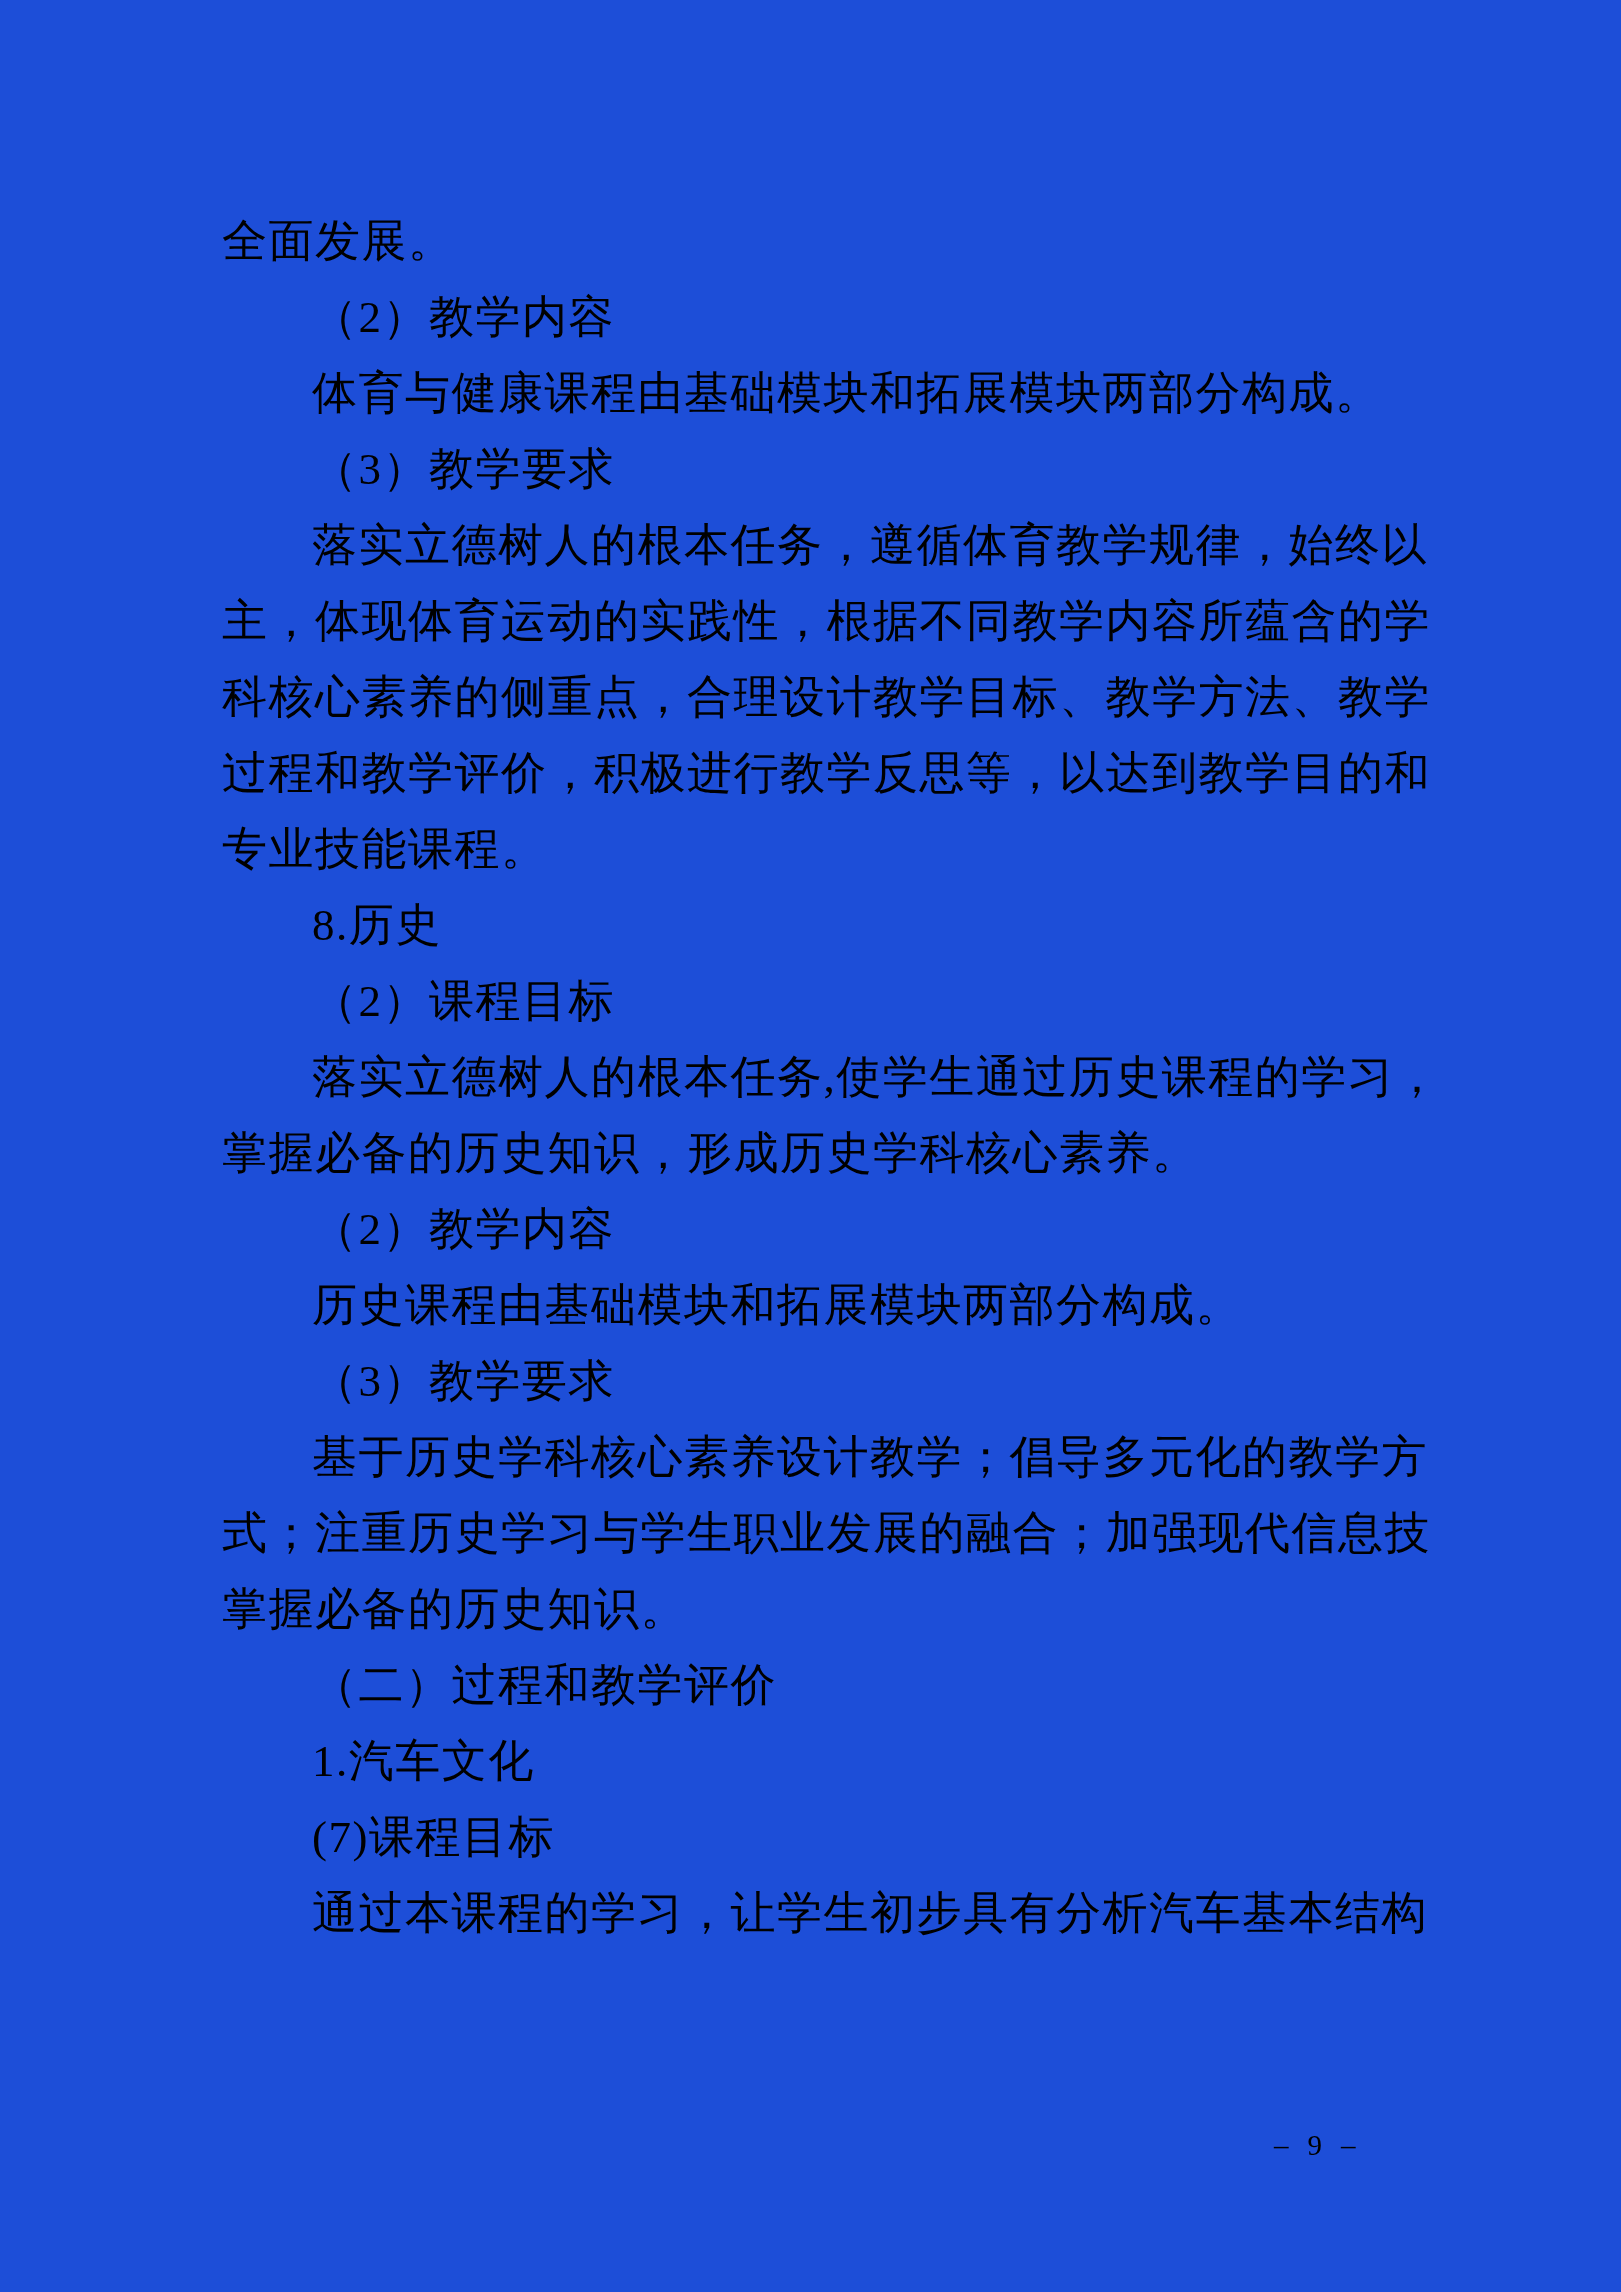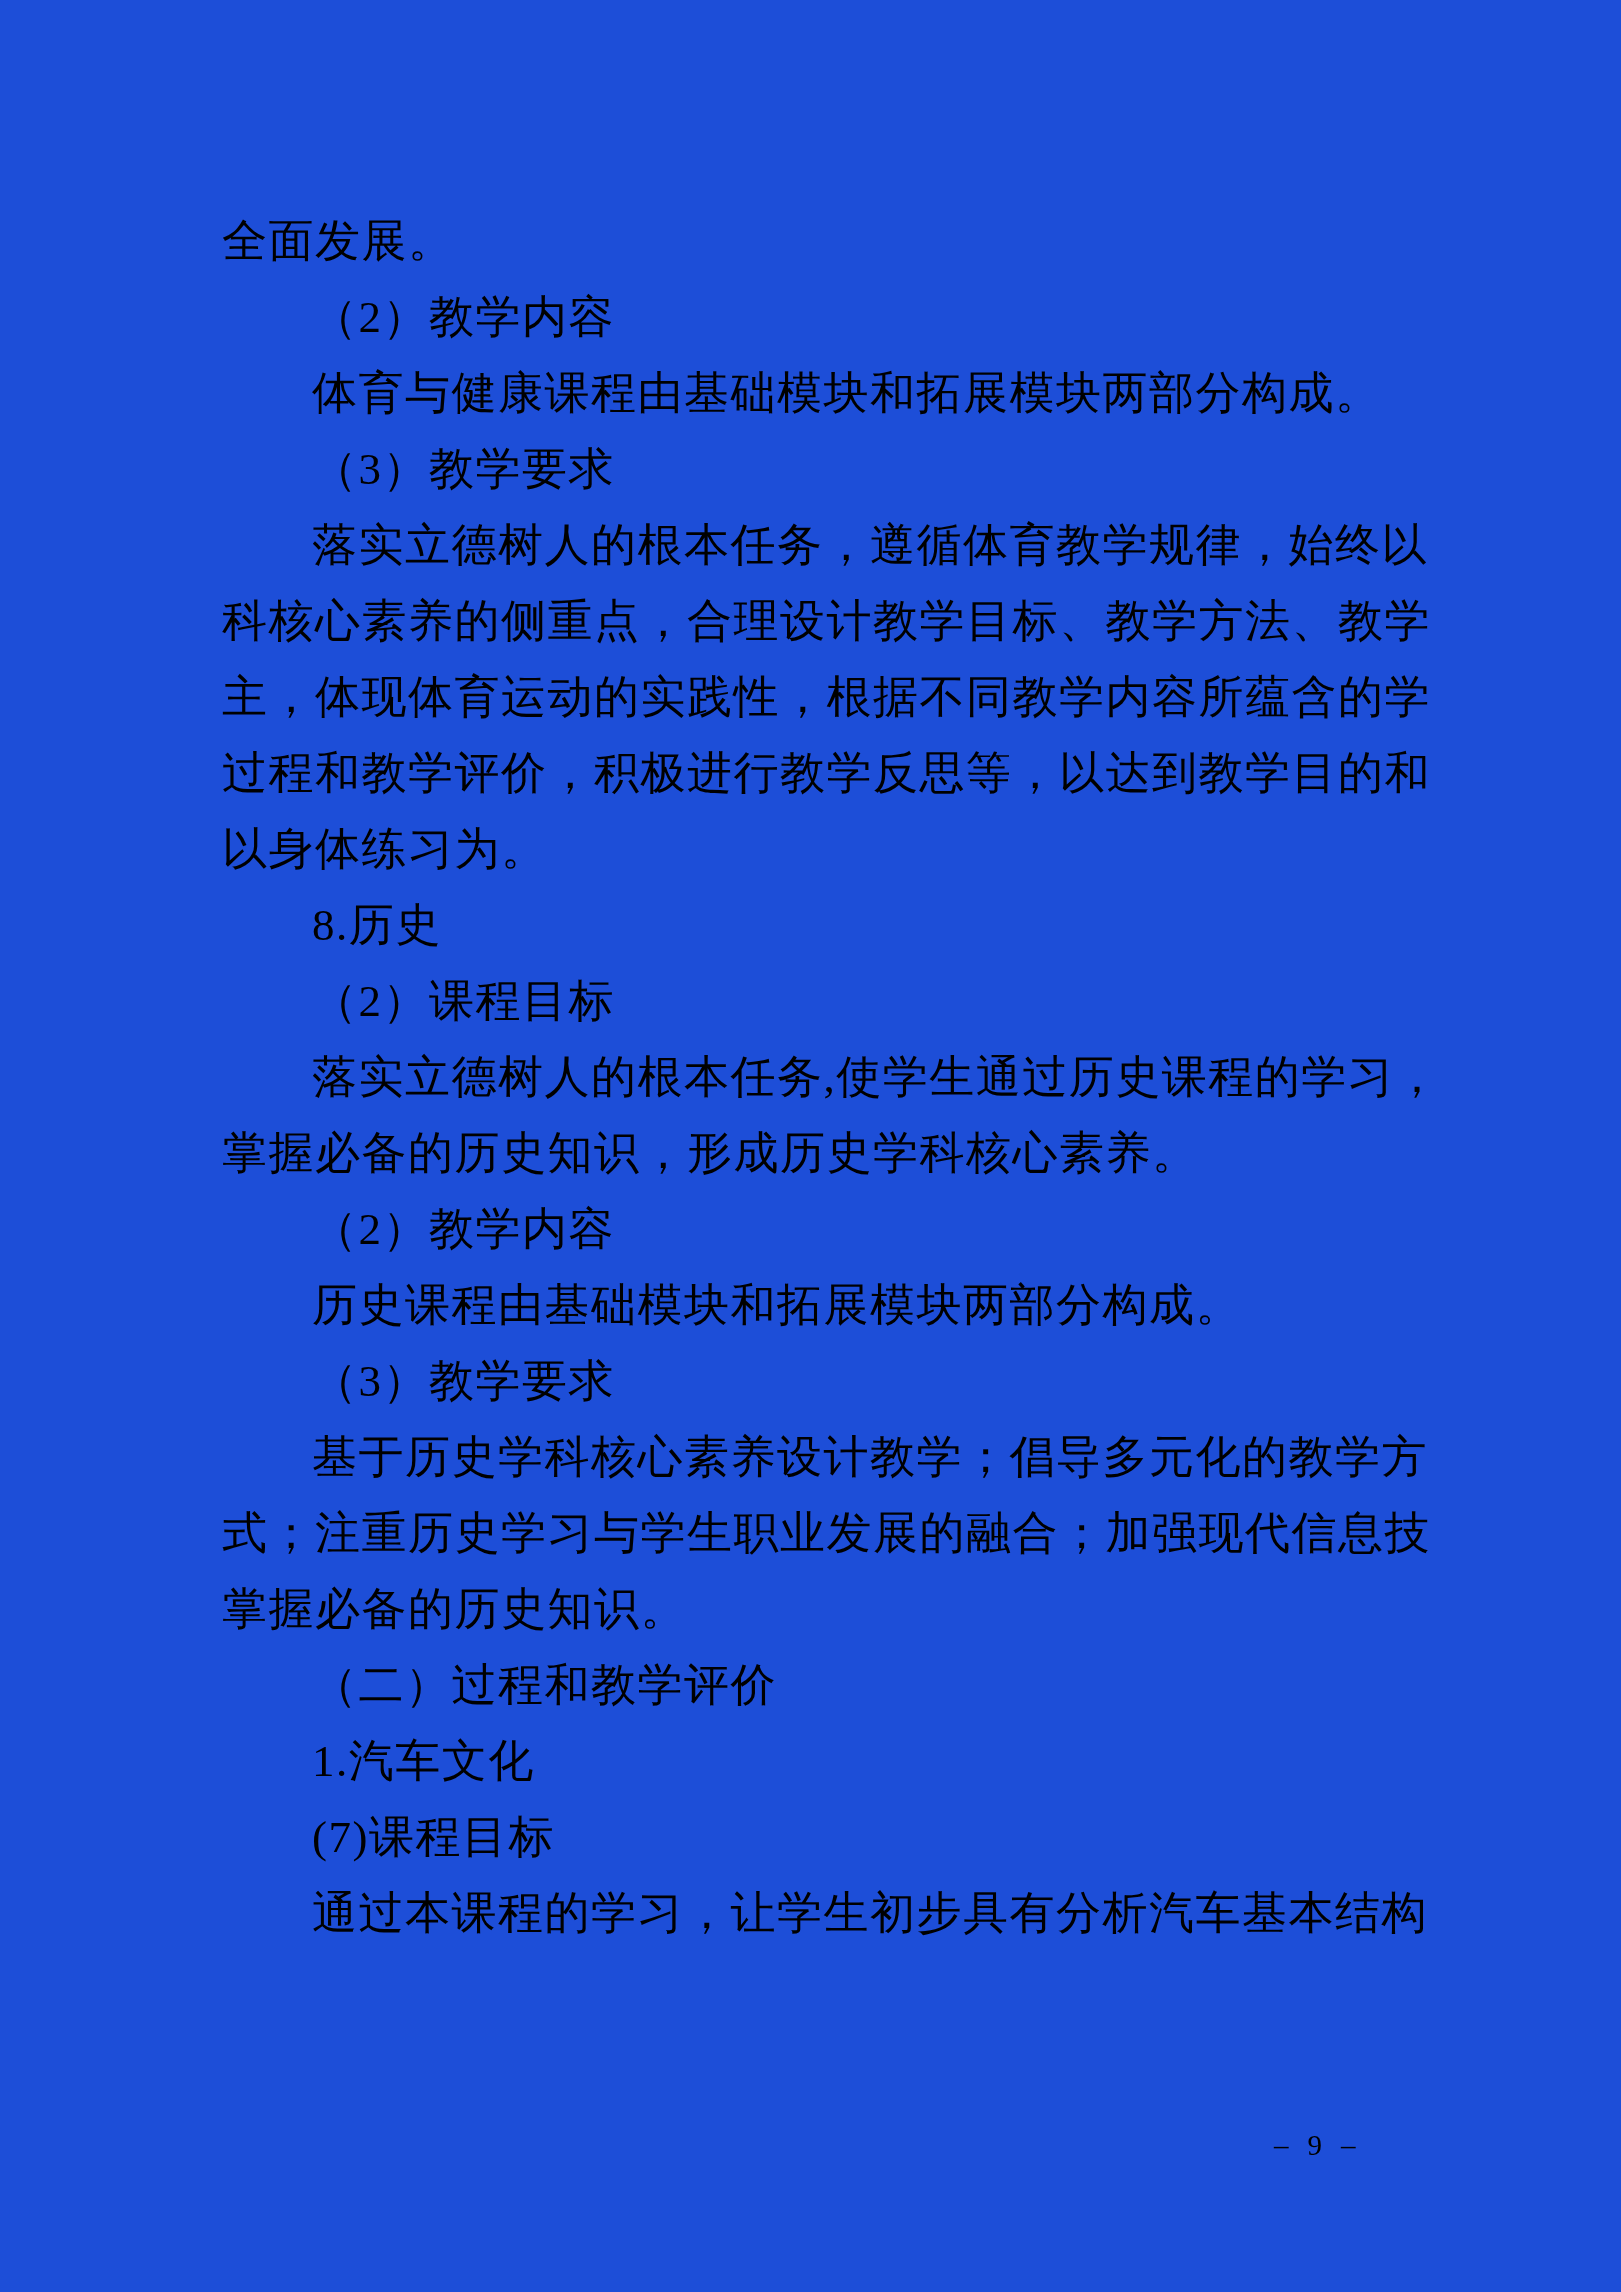--- a/index.html
+++ b/index.html
@@ -51,24 +51,24 @@
 </head>
 <body>
 
 <div class="page">
   <div class="text-block">
       <p class="line">全面发展。</p>
       <p class="line indent">（2）教学内容</p>
       <p class="line indent">体育与健康课程由基础模块和拓展模块两部分构成。</p>
       <p class="line indent">（3）教学要求</p>
       <p class="line indent">落实立德树人的根本任务，遵循体育教学规律，始终以</p>
+      <p class="line">主，体现体育运动的实践性，根据不同教学内容所蕴含的学</p>
       <p class="line">科核心素养的侧重点，合理设计教学目标、教学方法、教学</p>
-      <p class="line">主，体现体育运动的实践性，根据不同教学内容所蕴含的学</p>
       <p class="line">过程和教学评价，积极进行教学反思等，以达到教学目的和</p>
-      <p class="line">以身体练习为。</p>
+      <p class="line">专业技能课程。</p>
       <p class="line indent bold">8.历史</p>
       <p class="line indent">（2）课程目标</p>
       <p class="line indent">落实立德树人的根本任务,使学生通过历史课程的学习，</p>
       <p class="line">掌握必备的历史知识，形成历史学科核心素养。</p>
       <p class="line indent">（2）教学内容</p>
       <p class="line indent">历史课程由基础模块和拓展模块两部分构成。</p>
       <p class="line indent">（3）教学要求</p>
       <p class="line indent">基于历史学科核心素养设计教学；倡导多元化的教学方</p>
       <p class="line">式；注重历史学习与学生职业发展的融合；加强现代信息技</p>
       <p class="line">掌握必备的历史知识。</p>

